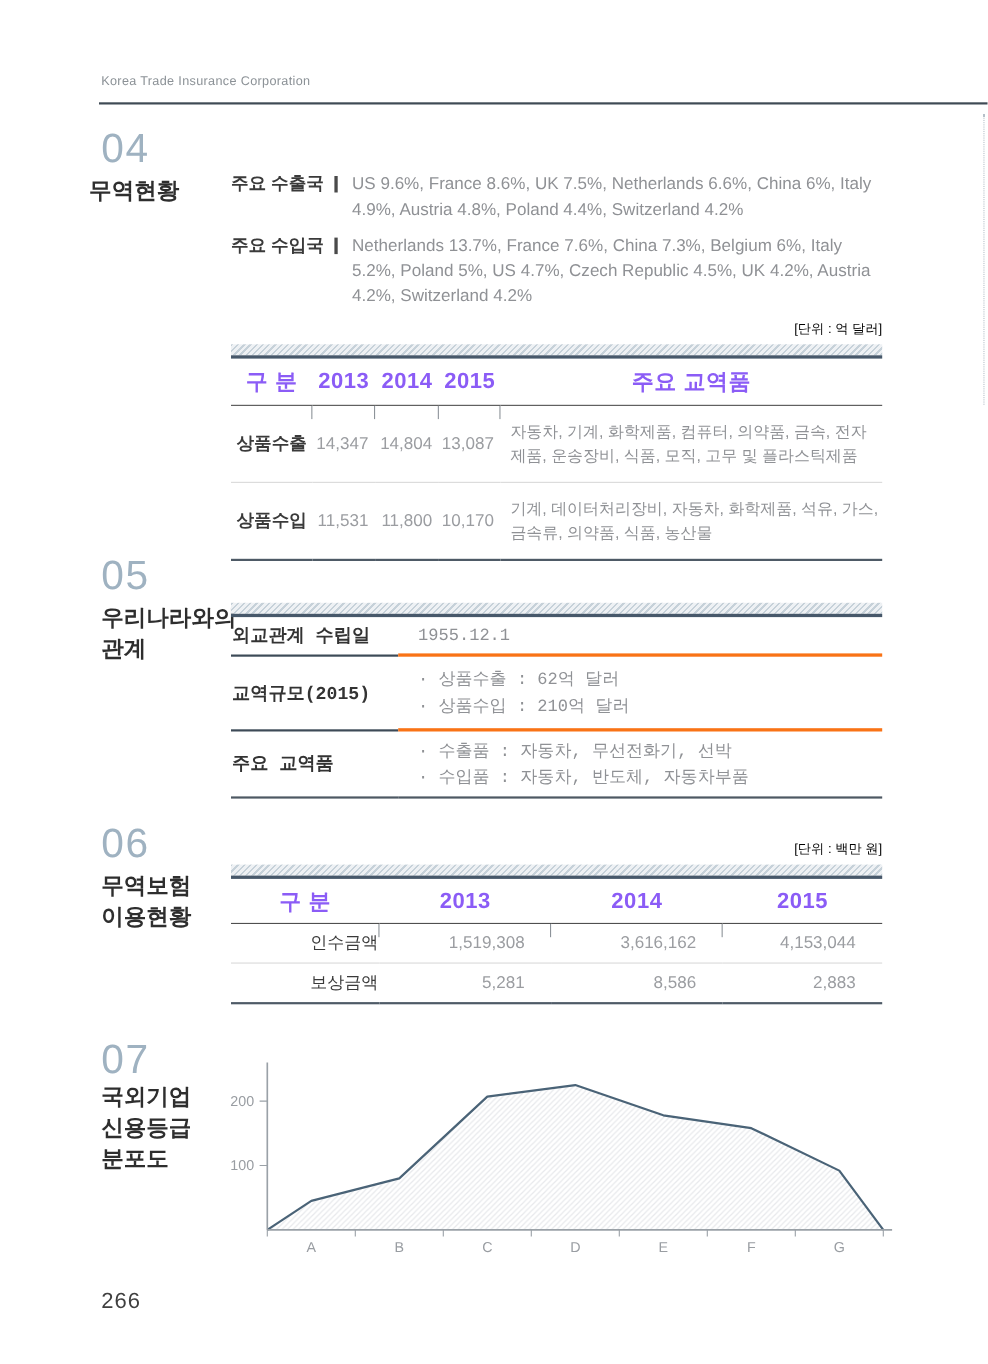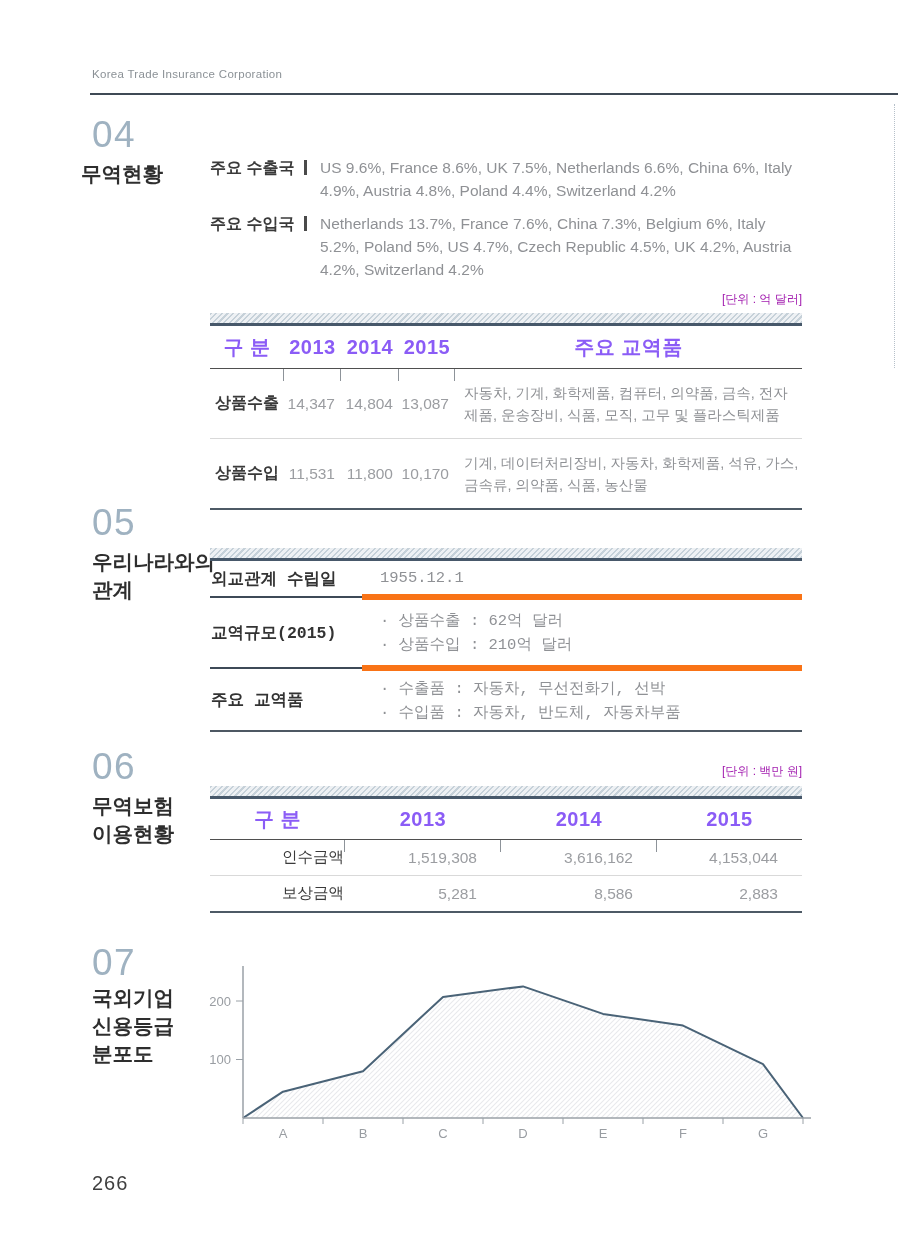--- a/index.html
+++ b/index.html
@@ -12,21 +12,21 @@
   .doc-rule  { position:absolute; left:90px; top:93px; width:808px; height:2px; background:#3f4a55; }
   .edge-dots { position:absolute; left:894px; top:104px; height:264px; width:0; border-left:1px dotted #b6c0c9; }
   .page-number { position:absolute; left:92px; top:1172px; font-size:20px; color:#3f3f3f; letter-spacing:1px; }
 
   
   .sec-num  { position:absolute; font-size:37px; font-weight:300; color:#9fb2c1; letter-spacing:1.5px; line-height:1; }
   .sec-title{ position:absolute; font-size:20.5px; font-weight:700; color:#2e2e2e; line-height:28px; }
 
   
   .content { position:absolute; left:210px; width:592px; }
-  .unit-label { text-align:right; font-size:12px; color:#a21caf; }
+  .unit-label { text-align:right; font-size:12px; color:#000000; }
   .hatch-bar { height:10px; border-bottom:3px solid #47586a;
     background:repeating-linear-gradient(135deg,#c6d1d9 0 1.5px,#eef1f4 1.5px 4px); }
 
   
   .info-row   { display:flex; margin-bottom:10px; }
   .info-label { flex:none; width:86px; font-size:16px; font-weight:700; color:#3a3a3a; line-height:23px; }
   .info-divider { flex:none; width:3px; height:15px; background:#4a4a4a; margin:4px 13px 0 8px; }
   .info-text  { flex:1; font-size:15.5px; color:#8f9195; line-height:23px; }
 
   
@@ -41,21 +41,21 @@
   .t1 td { height:57px; color:#9b9da1; font-size:15.5px; vertical-align:middle; }
   .t1 tr.sep td { border-top:1px solid #d9d9d9; }
   .t1 td.rowlabel { font-weight:700; color:#3a3a3a; font-size:16px; text-align:center; }
   .t1 td.num { text-align:right; padding-right:6px; }
   .t1 td.products { font-size:14.5px; line-height:22px; padding:6px 0 6px 9px; color:#8f9195; }
 
   
   .t5 { border-bottom:2px solid #4d5863; }
   .t5 td { vertical-align:middle;font-family:Liberation Mono, monospace; }
   .t5 td.lbl { width:150px; font-size:16.5px; font-weight:700; color:#333333; border-bottom:2px solid #3d4a57; }
-  .t5 td.val { padding-left:18px; font-size:15.5px; color:#8f9195; line-height:24px; border-bottom:6px solid #f97316; }
+  .t5 td.val { padding-left:18px; font-size:15.5px; color:#8f9195; line-height:24px; border-bottom:3px solid #f97316; }
   .t5 tr.r1 td { height:31px; }
   .t5 tr.r2 td { height:63px; }
   .t5 tr.r3 td { height:57px; }
   .t5 tr.last td { border-bottom:none; }
 
   
   .t6 { border-bottom:2.5px solid #4e5a66; }
   .t6 th { height:38px; }
   .t6 td { height:33px; color:#9b9da1; font-size:15.5px; vertical-align:middle; }
   .t6 tr.sep td { border-top:1px solid #d9d9d9; }

